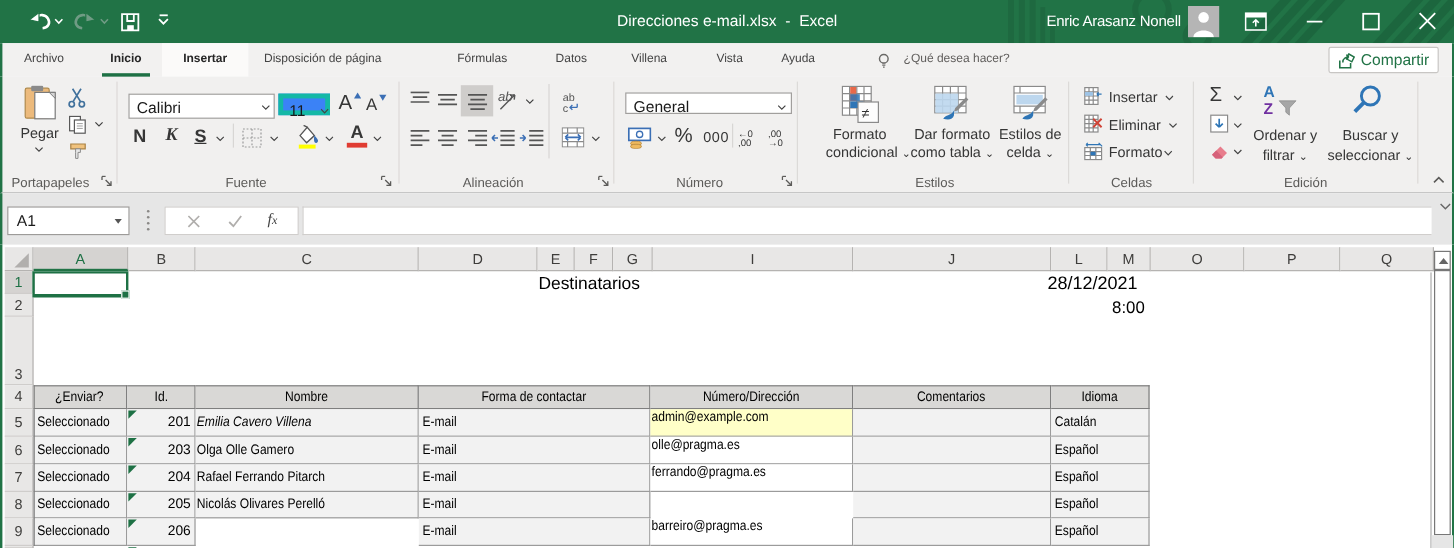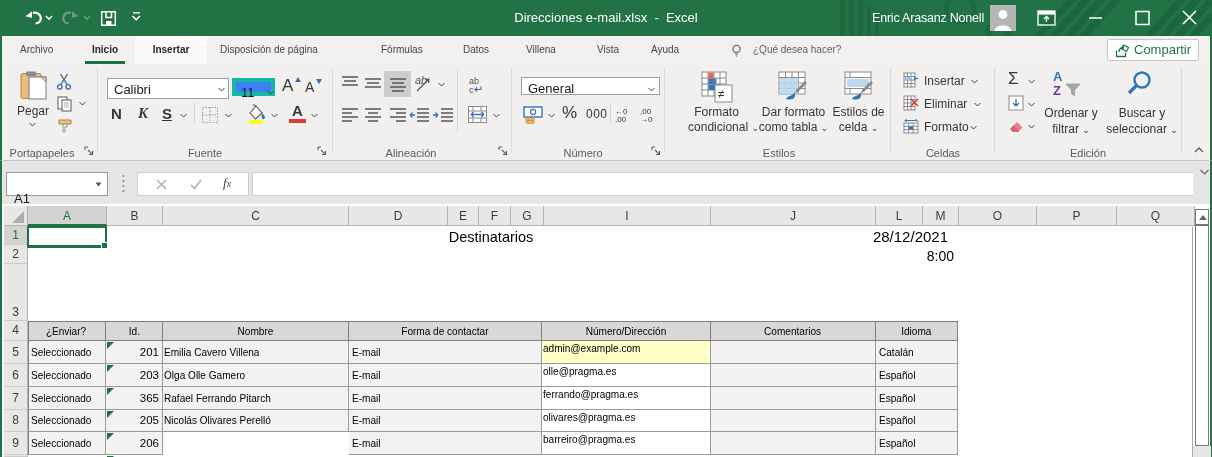--- a/index.html
+++ b/index.html
@@ -430,21 +430,21 @@
   <div class="ric" style="left:1026px;top:58px;width:86px;text-align:center;font-size:12px;color:#363636;">filtrar <span style="font-size:9px;">⌄</span></div>
   <svg class="ric" style="left:1124px;top:6px" width="28" height="28" viewBox="0 0 28 28">
     <circle cx="16" cy="10" r="7.5" fill="none" stroke="#2e75b6" stroke-width="2.4"></circle>
     <path d="M 10.5 15.5 L 3 23" stroke="#2e75b6" stroke-width="3.2"></path>
   </svg>
   <div class="ric" style="left:1096px;top:42px;width:88px;text-align:center;font-size:12px;color:#363636;">Buscar y</div>
   <div class="ric" style="left:1096px;top:58px;width:88px;text-align:center;font-size:12px;color:#363636;">seleccionar <span style="font-size:9px;">⌄</span></div>
 </div>
 <div id="fbar" class="abs">
   <div class="abs" style="left:4px;top:11px;width:102px;height:24px;background:#fff;border:1px solid #9d9b99;">
-    <div class="abs" style="left:7px;top:15px;line-height:22px;font-size:13px;color:#1a1a1a;">A1</div>
+    <div class="abs" style="left:7px;top:0;line-height:22px;font-size:13px;color:#1a1a1a;">A1</div>
     <svg class="caret" style="left:88px;top:9px" viewBox="0 0 7 5">
         <path d="M0.5 0.5 L6.5 0.5 L3.5 4.5 Z" fill="#555"></path>
       </svg>
   </div>
   <svg class="abs" style="left:120px;top:13px" width="3" height="20" viewBox="0 0 3 20">
       <g fill="#8a8886">
         <circle cx="1.5" cy="2" r="1.1"></circle>
         <circle cx="1.5" cy="7" r="1.1"></circle>
         <circle cx="1.5" cy="12" r="1.1"></circle>
         <circle cx="1.5" cy="17" r="1.1"></circle>
@@ -513,47 +513,46 @@
     <div class="cell trh" style="left:683px;width:165px;"><span class="txc">Comentarios</span></div>
     <div class="cell trh" style="left:848px;width:82px;"><span class="txc">Idioma</span></div>
 
     <div class="abs" style="left:0;top:0;width:1px;height:134px;background:#7f7f7f;"></div>
   </div>
 
   <div class="abs" style="left:26px;top:137px;width:932px;height:114px;" id="tdata">
     <div class="cell td" style="left:0px;top:0px;width:78px;height:23px;line-height:22px;padding-left:3px;"><span class="txl">Seleccionado</span></div>
     <div class="cell td" style="left:78px;top:0px;width:57px;height:23px;line-height:22px;text-align:right;padding-right:3px;">201</div>
     <div class="tri" style="left:79px;top:1px;"></div>
-    <div class="cell td" style="left:135px;top:0px;width:186px;height:23px;line-height:22px;padding-left:1px;"><span class="txl">Emilia Cavero Villena</span></div>
+    <div class="cell td" style="left:135px;top:0px;width:186px;height:23px;line-height:22px;padding-left:1px;font-style:italic;"><span class="txl">Emilia Cavero Villena</span></div>
     <div class="cell td" style="left:321px;top:0px;width:193px;height:23px;line-height:22px;padding-left:3px;"><span class="txl">E-mail</span></div>
     <div class="cell td" style="left:514px;top:0px;width:169px;height:23px;padding-left:1px;padding-top:1px;background:#ffffc8;"><span class="txl">admin@example.com</span></div>
     <div class="cell td" style="left:683px;top:0px;width:165px;height:23px;"></div>
     <div class="cell td" style="left:848px;top:0px;width:82px;height:23px;line-height:22px;padding-left:3px;"><span class="txl">Catalán</span></div>
     <div class="cell td" style="left:0px;top:23px;width:78px;height:23px;line-height:22px;padding-left:3px;"><span class="txl">Seleccionado</span></div>
     <div class="cell td" style="left:78px;top:23px;width:57px;height:23px;line-height:22px;text-align:right;padding-right:3px;">203</div>
     <div class="tri" style="left:79px;top:24px;"></div>
     <div class="cell td" style="left:135px;top:23px;width:186px;height:23px;line-height:22px;padding-left:1px;"><span class="txl">Olga Olle Gamero</span></div>
     <div class="cell td" style="left:321px;top:23px;width:193px;height:23px;line-height:22px;padding-left:3px;"><span class="txl">E-mail</span></div>
     <div class="cell td" style="left:514px;top:23px;width:169px;height:23px;padding-left:1px;padding-top:1px;background:#fff;"><span class="txl">olle@pragma.es</span></div>
     <div class="cell td" style="left:683px;top:23px;width:165px;height:23px;"></div>
     <div class="cell td" style="left:848px;top:23px;width:82px;height:23px;line-height:22px;padding-left:3px;"><span class="txl">Español</span></div>
     <div class="cell td" style="left:0px;top:46px;width:78px;height:23px;line-height:22px;padding-left:3px;"><span class="txl">Seleccionado</span></div>
-    <div class="cell td" style="left:78px;top:46px;width:57px;height:23px;line-height:22px;text-align:right;padding-right:3px;">365</div>
+    <div class="cell td" style="left:78px;top:46px;width:57px;height:23px;line-height:22px;text-align:right;padding-right:3px;">204</div>
     <div class="tri" style="left:79px;top:47px;"></div>
     <div class="cell td" style="left:135px;top:46px;width:186px;height:23px;line-height:22px;padding-left:1px;"><span class="txl">Rafael Ferrando Pitarch</span></div>
     <div class="cell td" style="left:321px;top:46px;width:193px;height:23px;line-height:22px;padding-left:3px;"><span class="txl">E-mail</span></div>
     <div class="cell td" style="left:514px;top:46px;width:169px;height:23px;padding-left:1px;padding-top:1px;background:#fff;"><span class="txl">ferrando@pragma.es</span></div>
     <div class="cell td" style="left:683px;top:46px;width:165px;height:23px;"></div>
     <div class="cell td" style="left:848px;top:46px;width:82px;height:23px;line-height:22px;padding-left:3px;"><span class="txl">Español</span></div>
     <div class="cell td" style="left:0px;top:69px;width:78px;height:22px;line-height:21px;padding-left:3px;"><span class="txl">Seleccionado</span></div>
     <div class="cell td" style="left:78px;top:69px;width:57px;height:22px;line-height:21px;text-align:right;padding-right:3px;">205</div>
     <div class="tri" style="left:79px;top:70px;"></div>
     <div class="cell td" style="left:135px;top:69px;width:186px;height:22px;line-height:21px;padding-left:1px;"><span class="txl">Nicolás Olivares Perelló</span></div>
     <div class="cell td" style="left:321px;top:69px;width:193px;height:22px;line-height:21px;padding-left:3px;"><span class="txl">E-mail</span></div>
-    <div class="cell td" style="left:514px;top:69px;width:169px;height:22px;padding-left:1px;padding-top:1px;background:#fff;"><span class="txl">olivares@pragma.es</span></div>
     <div class="cell td" style="left:683px;top:69px;width:165px;height:22px;"></div>
     <div class="cell td" style="left:848px;top:69px;width:82px;height:22px;line-height:21px;padding-left:3px;"><span class="txl">Español</span></div>
     <div class="cell td" style="left:0px;top:91px;width:78px;height:23px;line-height:22px;padding-left:3px;"><span class="txl">Seleccionado</span></div>
     <div class="cell td" style="left:78px;top:91px;width:57px;height:23px;line-height:22px;text-align:right;padding-right:3px;">206</div>
     <div class="tri" style="left:79px;top:92px;"></div>
     <div class="cell td" style="left:321px;top:91px;width:193px;height:23px;line-height:22px;padding-left:3px;"><span class="txl">E-mail</span></div>
     <div class="cell td" style="left:514px;top:91px;width:169px;height:23px;padding-left:1px;padding-top:1px;background:#fff;"><span class="txl">barreiro@pragma.es</span></div>
     <div class="cell td" style="left:683px;top:91px;width:165px;height:23px;"></div>
     <div class="cell td" style="left:848px;top:91px;width:82px;height:23px;line-height:22px;padding-left:3px;"><span class="txl">Español</span></div>
     <div class="abs" style="left:0;top:0;width:1px;height:114px;background:#7f7f7f;"></div>

